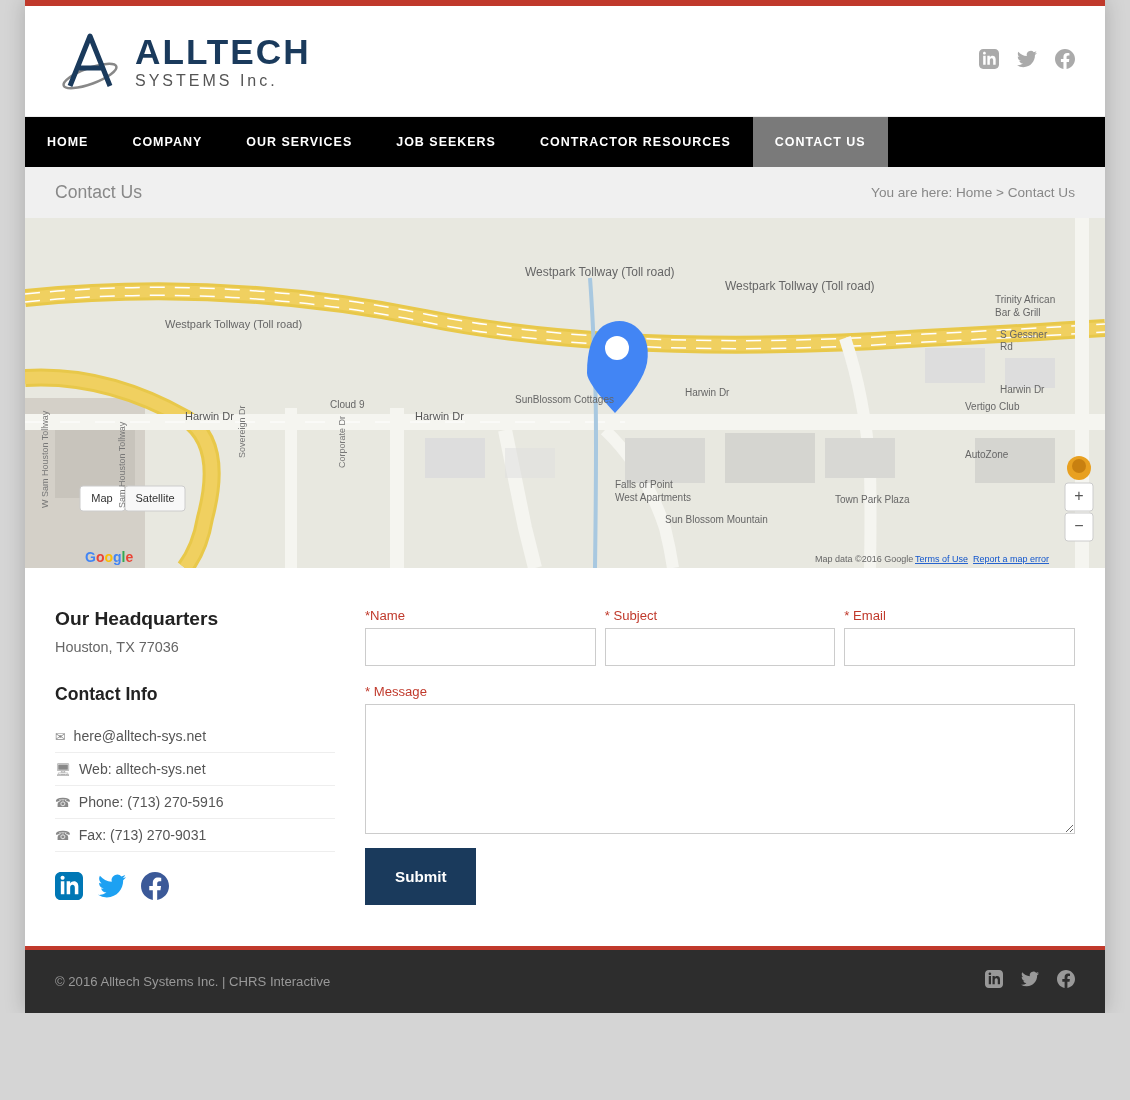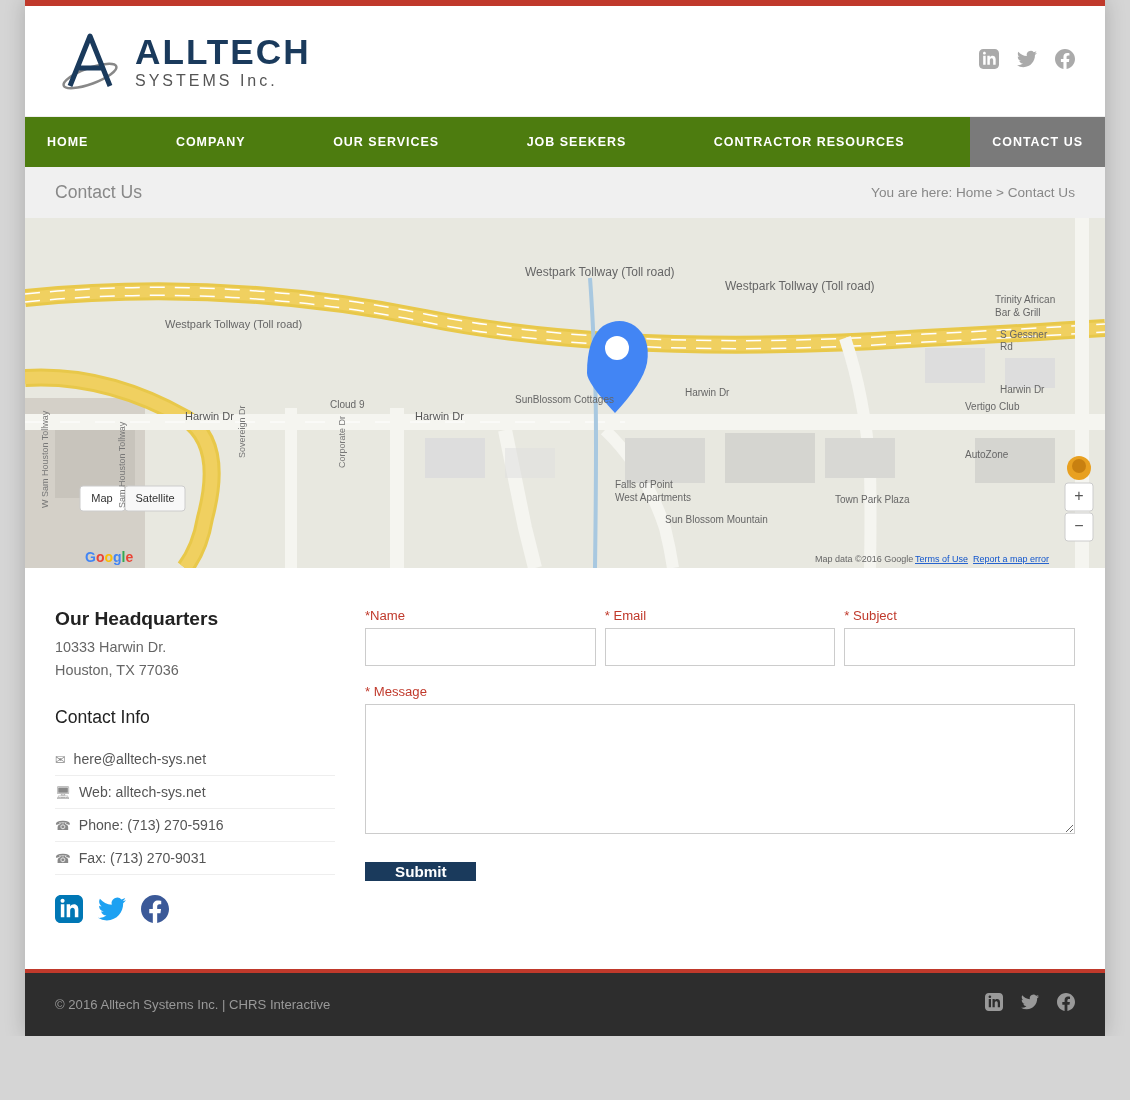--- a/index.html
+++ b/index.html
@@ -57,24 +57,23 @@
     }
 
     .social-header a {
       text-decoration: none;
       color: #888;
       font-size: 1.3em;
     }
 
     
     .nav-bar {
-      background: #4d7c0f;
+      background: #000000;
       display: flex;
       align-items: stretch;
-      justify-content: space-between;
     }
 
     .nav-bar a {
       color: #fff;
       text-decoration: none;
       padding: 18px 22px;
       font-size: 0.78em;
       font-weight: 700;
       letter-spacing: 1px;
       text-transform: uppercase;
@@ -148,21 +147,21 @@
 
     .address-text {
       color: #666;
       font-size: 0.9em;
       line-height: 1.6;
       margin-bottom: 25px;
     }
 
     .contact-info-title {
       font-size: 1.1em;
-      font-weight: 400;
+      font-weight: 700;
       color: #222;
       margin-bottom: 15px;
     }
 
     .contact-info-list {
       list-style: none;
       margin-bottom: 20px;
     }
 
     .contact-info-list li {
@@ -228,25 +227,25 @@
 
     .form-group textarea {
       height: 130px;
       resize: vertical;
     }
 
     .submit-btn {
       background: #1a3a5c;
       color: #fff;
       border: none;
-      padding: 1px 30px;
+      padding: 20px 30px;
       font-size: 0.95em;
       font-weight: 600;
       cursor: pointer;
-      margin-top: 24px;
+      margin-top: 10px;
     }
 
     
     .footer {
       background: #2d2d2d;
       padding: 20px 30px;
       display: flex;
       justify-content: space-between;
       align-items: center;
     }
@@ -424,21 +423,20 @@
         <rect x="1042" y="238" width="24" height="24" rx="12" fill="#e8a020"></rect>
         <circle cx="1054" cy="248" r="7" fill="#c88010"></circle>
       </svg>
     </div>
 
     <div class="main-content">
 
       <div class="left-col">
         <h2 class="headquarters-title">Our Headquarters</h2>
         <div class="address-text">
-          <div>10333 Harwin Dr.</div>
           <div>Houston, TX 77036</div>
         </div>
 
         <h3 class="contact-info-title">Contact Info</h3>
         <ul class="contact-info-list">
           <li>
             <span class="contact-icon">✉</span>
             <span>here@alltech-sys.net</span>
           </li>
           <li>
@@ -476,26 +474,26 @@
         </div>
       </div>
 
       <div class="right-col">
         <div class="form-row">
           <div class="form-group">
             <label>*Name</label>
             <input type="text" style="">
           </div>
           <div class="form-group">
+            <label>* Subject</label>
+            <input type="text" style="">
+          </div>
+          <div class="form-group">
             <label>* Email</label>
             <input type="email" style="">
-          </div>
-          <div class="form-group">
-            <label>* Subject</label>
-            <input type="text" style="">
           </div>
         </div>
         <div class="form-group">
           <label>* Message</label>
           <textarea style=""></textarea>
         </div>
         <button class="submit-btn">Submit</button>
       </div>
 
     </div>

